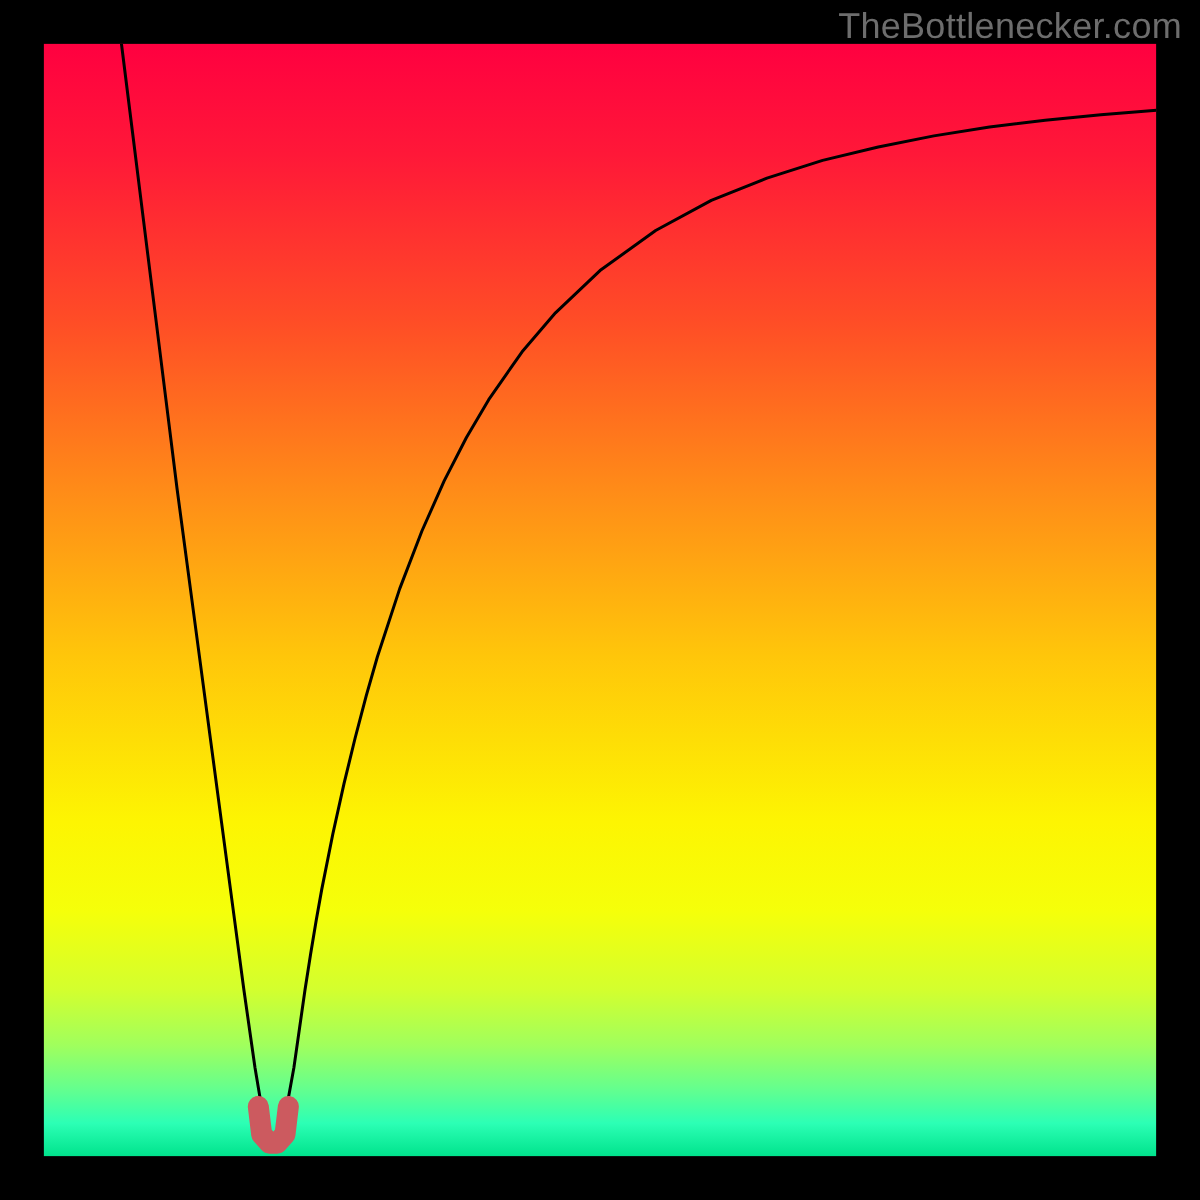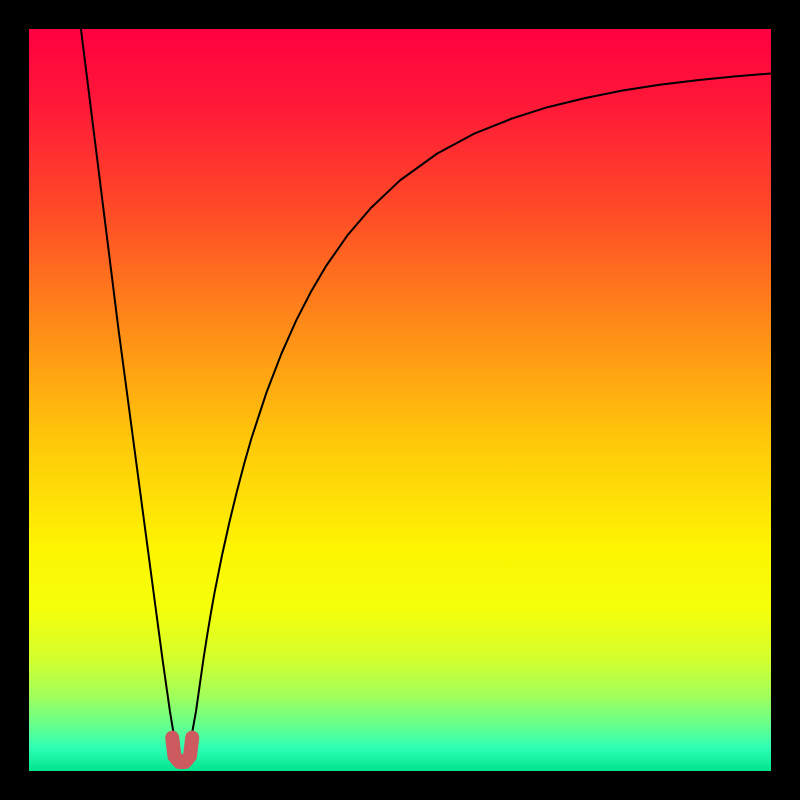--- a/index.html
+++ b/index.html
@@ -37,20 +37,21 @@
     letter-spacing: 0.2px;
   }
   svg {
     display: block;
   }
 </style>
 </head>
 <body>
 
 <div class="frame">
+  <div class="watermark">TheBottlenecker.com</div>
   <div class="plot-area">
     <svg id="chart-svg" width="742" height="742" viewBox="0 0 742 742" preserveAspectRatio="none">
         <defs>
           <linearGradient id="bg-grad" x1="0" y1="0" x2="0" y2="1">
             <stop offset="0%" stop-color="#ff0040"></stop>
             <stop offset="10%" stop-color="#ff1838"></stop>
             <stop offset="25%" stop-color="#ff4d26"></stop>
             <stop offset="40%" stop-color="#ff8b18"></stop>
             <stop offset="55.00000000000001%" stop-color="#ffc60a"></stop>
             <stop offset="70%" stop-color="#fdf502"></stop>

